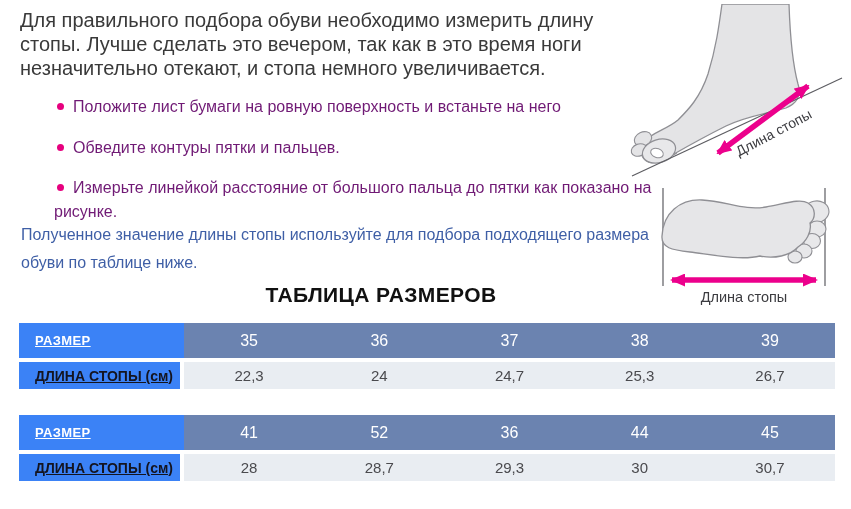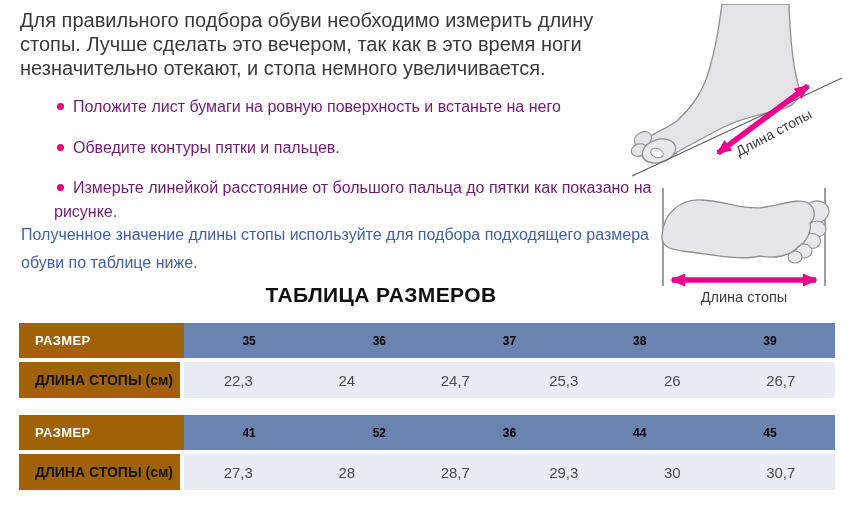--- a/index.html
+++ b/index.html
@@ -15,29 +15,29 @@
   .note { left:21px; top:221px; width:648px; font-size:16px; line-height:28px; color:#3f5fa6; }
 
   
   .table-title { left:0; top:283px; width:762px; text-align:center;
                  font-size:21px; font-weight:700; color:#111; letter-spacing:.4px; }
 
   
   .size-table { left:19px; width:816px; }
   .t-row { display:flex; }
   .t-row.header { height:35px; margin-bottom:4px; }
-  .t-row.values { height:36px; }
-  .lbl-cell { width:165px; background:#a16207; display:flex; align-items:center;
-              padding-left:16px; flex:0 0 auto; }
+  .t-row.values { height:27px; }
+  .lbl-cell { width:165px; background:#3b82f6; display:flex; align-items:center;
+              padding-left:16px; flex:0 0 auto;text-decoration:underline; }
   .t-row.values .lbl-cell { width:161px; margin-right:4px; }
   .lbl-cell.size-lbl { color:#ffffff; font-weight:700; font-size:13px; letter-spacing:.4px; }
   .lbl-cell.len-lbl  { color:#14141f; font-weight:700; font-size:14px; }
   .cells { flex:1 1 auto; display:flex; }
   .cell { flex:1 1 0; display:flex; align-items:center; justify-content:center; }
-  .t-row.header .cell { background:#6b83b0; color:#000000; font-weight:700; font-size:12px; }
+  .t-row.header .cell { background:#6b83b0; color:#ffffff; font-weight:400; font-size:16px; }
   .t-row.values .cell { background:#e9edf2; color:#4a4a4e; font-size:15px; }
 
   
   .foot-side { left:626px; top:4px; }
   .foot-print { left:650px; top:186px; }
   svg text { font-family:"Liberation Sans", sans-serif; }
 </style>
 </head>
 <body>
 
@@ -122,41 +122,39 @@
       <div class="cell">39</div>
     </div>
   </div>
   <div class="t-row values">
     <div class="lbl-cell len-lbl">ДЛИНА СТОПЫ (см)</div>
     <div class="cells">
       <div class="cell">22,3</div>
       <div class="cell">24</div>
       <div class="cell">24,7</div>
       <div class="cell">25,3</div>
-      <div class="cell">26</div>
       <div class="cell">26,7</div>
     </div>
   </div>
 </div>
 
 <div class="abs size-table" style="top:415px;">
   <div class="t-row header">
     <div class="lbl-cell size-lbl">РАЗМЕР</div>
     <div class="cells">
       <div class="cell">41</div>
       <div class="cell">52</div>
       <div class="cell">36</div>
       <div class="cell">44</div>
       <div class="cell">45</div>
     </div>
   </div>
   <div class="t-row values">
     <div class="lbl-cell len-lbl">ДЛИНА СТОПЫ (см)</div>
     <div class="cells">
-      <div class="cell">27,3</div>
       <div class="cell">28</div>
       <div class="cell">28,7</div>
       <div class="cell">29,3</div>
       <div class="cell">30</div>
       <div class="cell">30,7</div>
     </div>
   </div>
 </div>
 
 </body></html>

